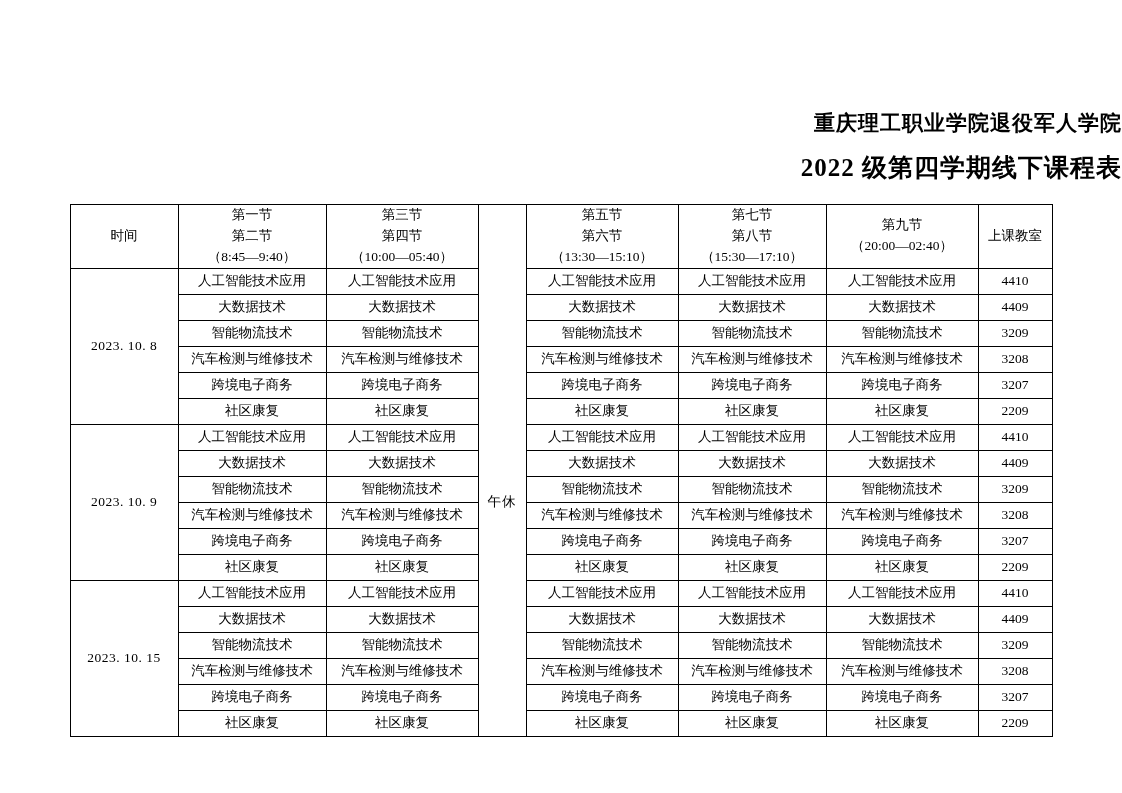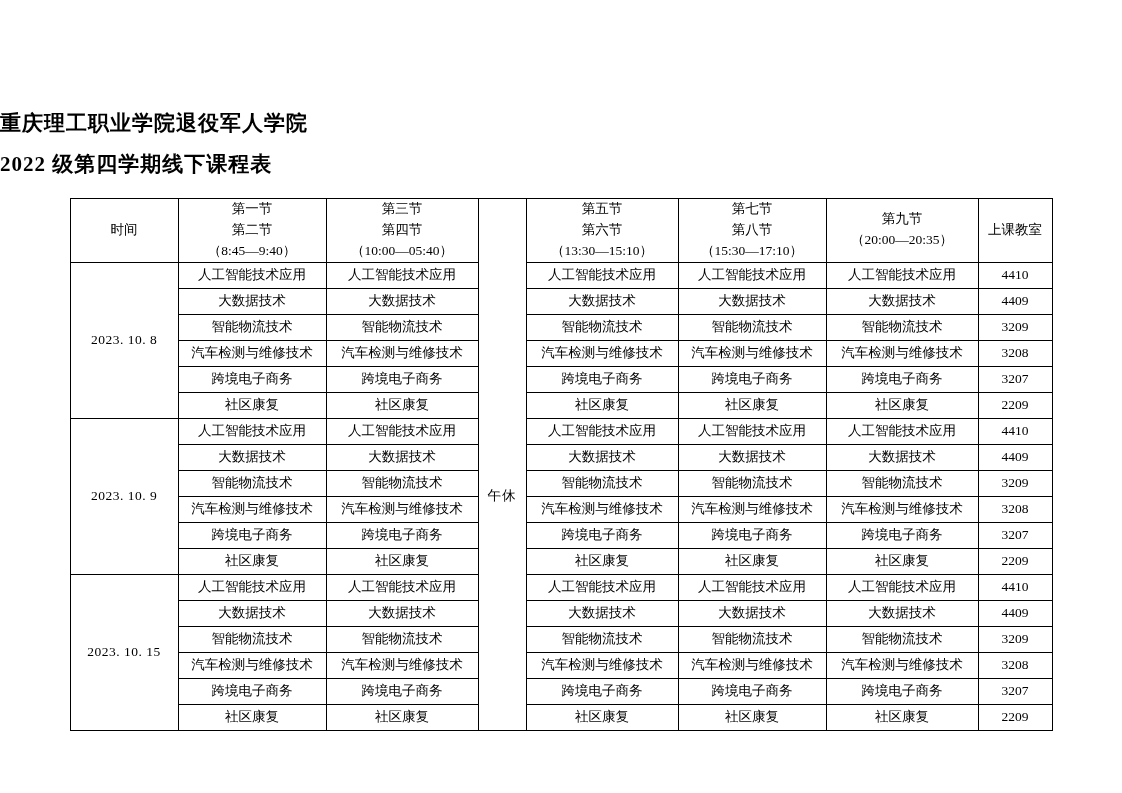--- a/index.html
+++ b/index.html
@@ -16,31 +16,31 @@
     overflow: hidden;
   }
   .page {
     width: 1122px;
     height: 793px;
     box-sizing: border-box;
     padding: 0;
     position: relative;
   }
   .title-block {
-    text-align: left;
+    text-align: right;
     margin-top: 108px;
   }
   .title-line1 {
     font-size: 21px;
     font-weight: bold;
     letter-spacing: 1px;
     line-height: 1.5;
   }
   .title-line2 {
-    font-size: 21px;
+    font-size: 25px;
     font-weight: bold;
     letter-spacing: 1px;
     line-height: 1.5;
     margin-top: 9px;
   }
   table.schedule {
     border-collapse: collapse;
     margin: 18px auto 0 auto;
     width: 982px;
     table-layout: fixed;
@@ -131,21 +131,21 @@
           <span class="hdr-line">第六节</span>
           <span class="hdr-line">（13:30—15:10）</span>
         </td>
         <td>
           <span class="hdr-line">第七节</span>
           <span class="hdr-line">第八节</span>
           <span class="hdr-line">（15:30—17:10）</span>
         </td>
         <td>
           <span class="hdr-line">第九节</span>
-          <span class="hdr-line">（20:00—20:35）</span>
+          <span class="hdr-line">（20:00—02:40）</span>
         </td>
         <td>
           <span class="hdr-line">上课教室</span>
         </td>
       </tr>
     </thead>
     <tbody id="schedule-body">
         <tr>
           <td class="time-cell" rowspan="6">2023. 10. 8</td>
           <td class="course">人工智能技术应用</td>

